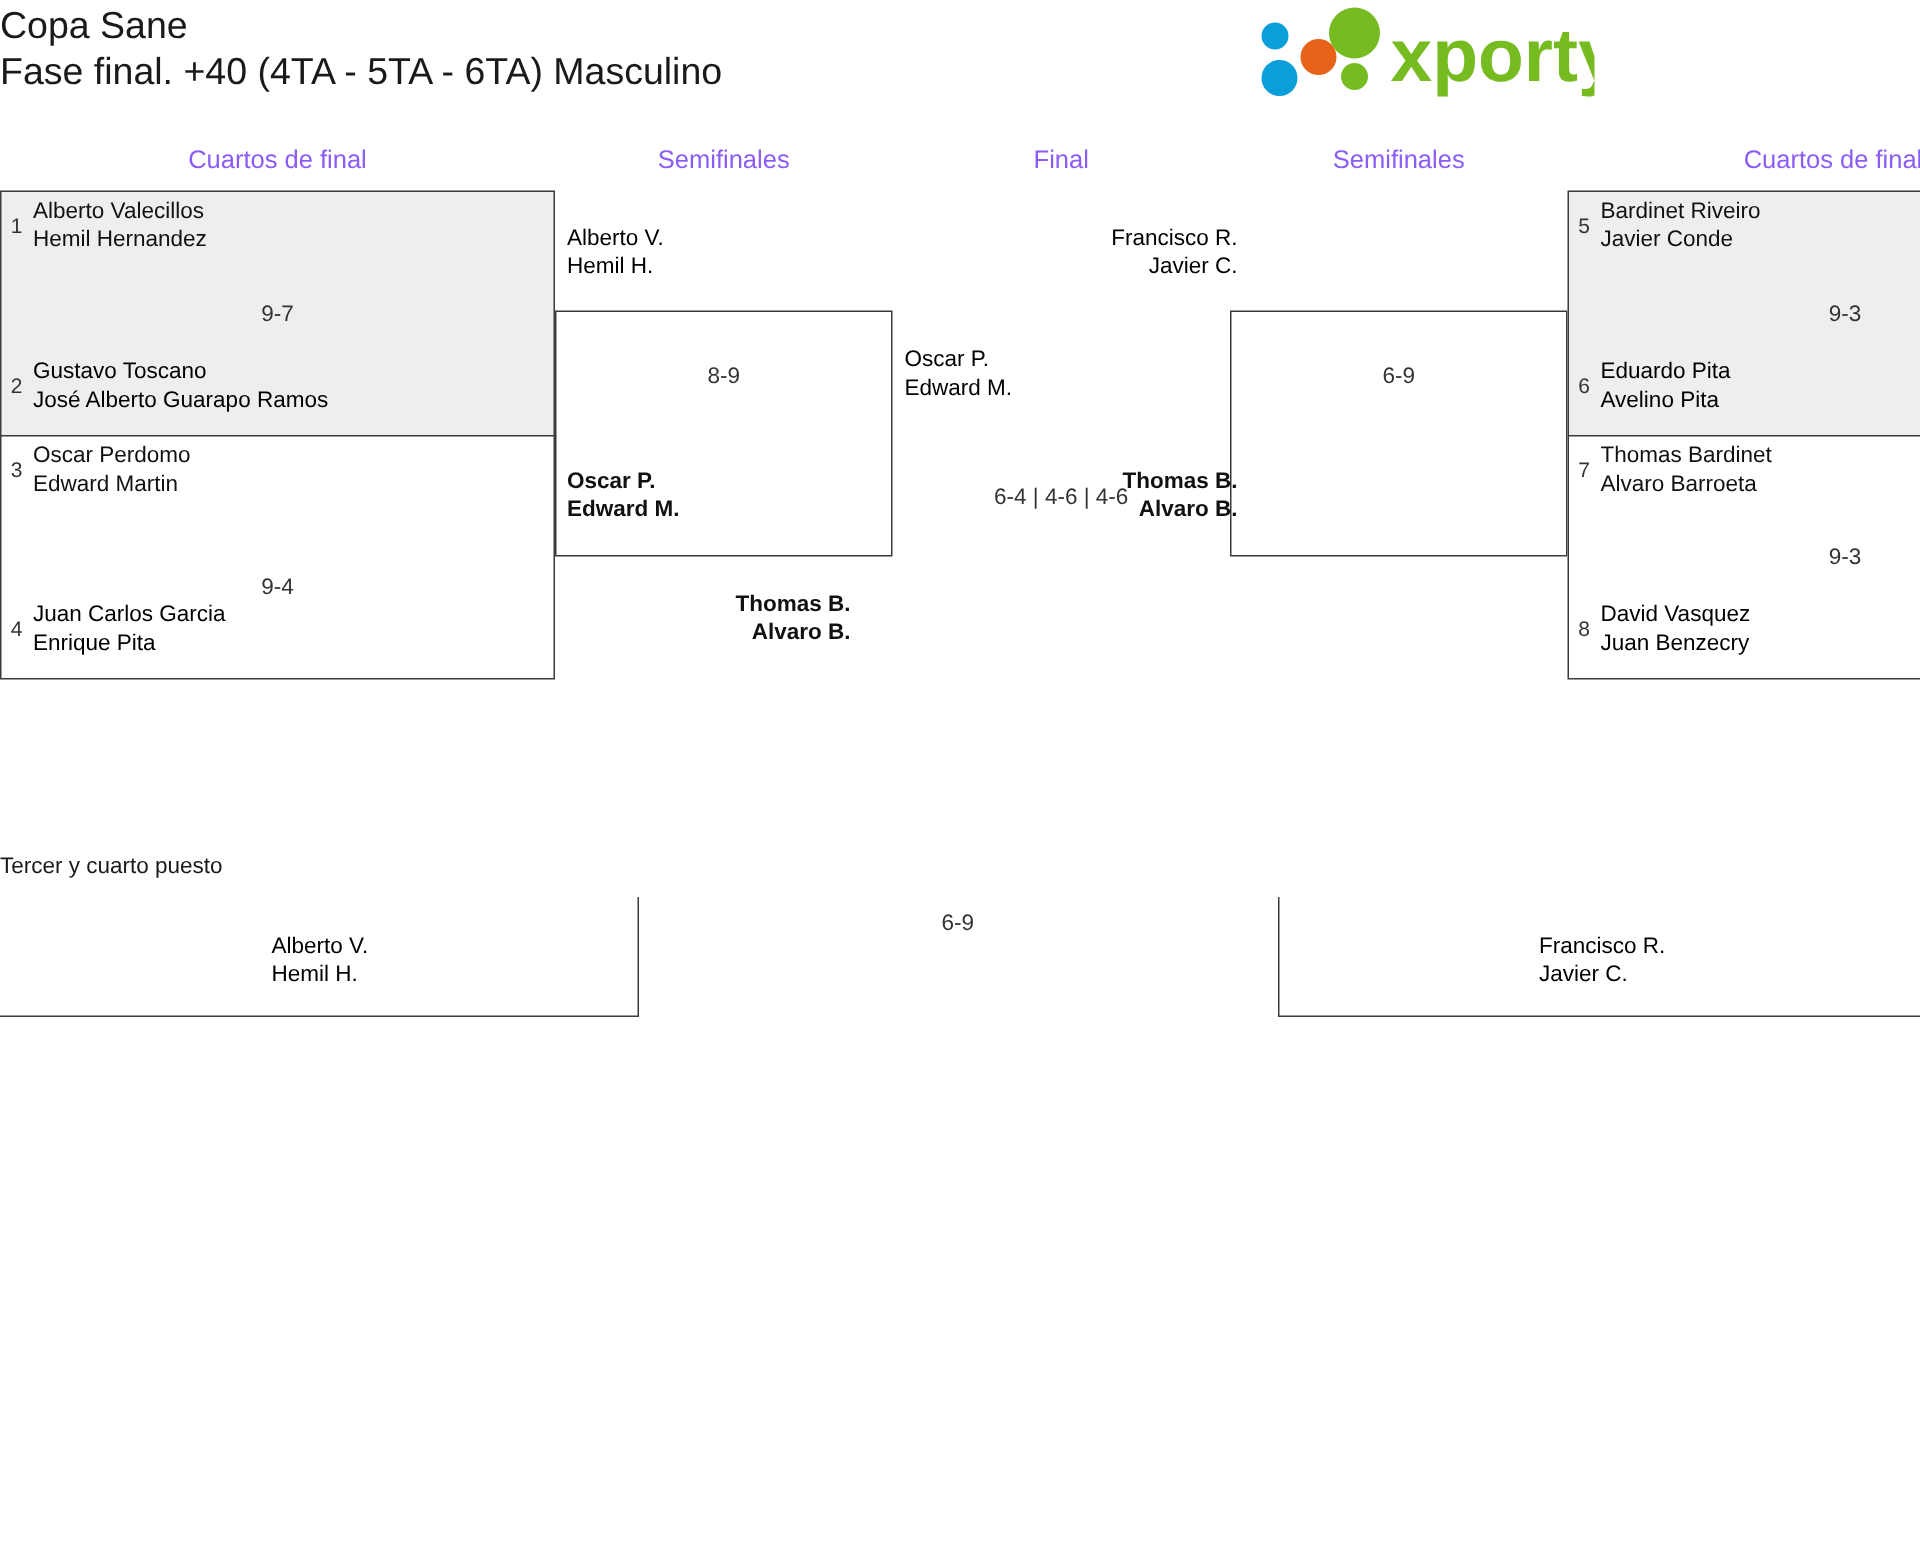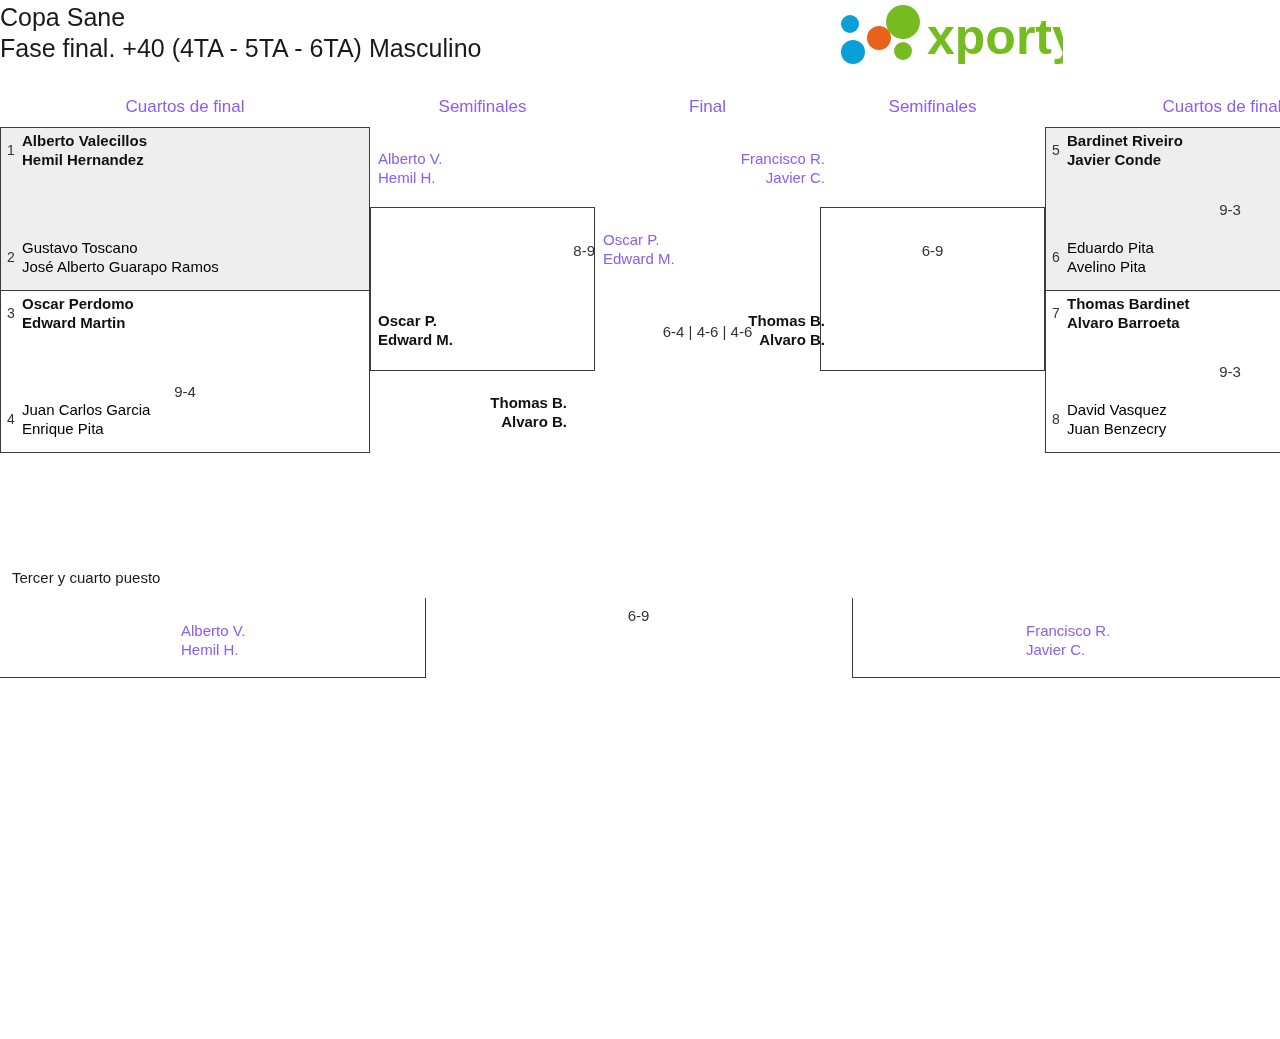--- a/index.html
+++ b/index.html
@@ -48,66 +48,66 @@
            border: 1px solid #3b3b3b; background: #ffffff; position: absolute; }
 
   
   .team { position: absolute; display: flex; align-items: flex-start; }
   .seed {
     font-size: 14px; line-height: 17px; color: #333333;
     width: 22px; text-align: center; flex: 0 0 22px;
     padding-top: 11px;
   }
   .names { font-size: 15px; line-height: 19px; color: #000000; white-space: nowrap; }
-  .names.win { font-weight: 700; color: #111111; }
+  .names.win { font-weight: 400; color: #111111; }
 
   .team-l { left: 0; }
   .qf-l1-a { top: 131px; }
   .qf-l1-b { top: 238px; }
   .qf-l2-a { top: 294px; }
   .qf-l2-b { top: 400px; }
 
   .team-r { left: 1045px; }
   .qf-r1-a { top: 131px; }
   .qf-r1-b { top: 238px; }
   .qf-r2-a { top: 294px; }
   .qf-r2-b { top: 400px; }
 
   
   .sname {
     position: absolute; font-size: 15px; line-height: 19px;
-    color: #8b5cf6; white-space: nowrap;
+    color: #000000; white-space: nowrap;
   }
   .sname.win { font-weight: 700; color: #111111; }
 
   .sf-l-top  { left: 378px; top: 149px; }
   .sf-l-bot  { left: 378px; top: 311px; }
   .sf-r-top  { right: 242px; top: 149px; text-align: right; }
   .sf-r-bot  { right: 242px; top: 311px; text-align: right; }
 
   .fin-top   { left: 603px; top: 230px; }
   .fin-bot   { right: 500px; top: 393px; text-align: right; }
 
   
   .score {
     position: absolute; font-size: 15px; line-height: 19px;
     color: #333333; text-align: center; white-space: nowrap;
   }
   .sc-qf-l1 { left: 0;    top: 200px; width: 370px; }
   .sc-qf-l2 { left: 0;    top: 362px; width: 370px; margin-top: 20px; }
   .sc-qf-r1 { left: 1045px; top: 200px; width: 370px; }
   .sc-qf-r2 { left: 1045px; top: 362px; width: 370px; }
-  .sc-sf-l  { left: 370px; top: 241px; width: 225px; text-align: right; }
+  .sc-sf-l  { left: 370px; top: 241px; width: 225px; }
   .sc-sf-r  { left: 820px; top: 241px; width: 225px; }
   .sc-final { left: 595px; top: 322px; width: 225px; }
   .sc-third { left: 425px; top: 606px; width: 427px; }
 
   
   .third-title {
-    position: absolute; left: 12px; top: 567px;
+    position: absolute; left: 0; top: 567px;
     font-size: 15px; line-height: 21px; color: #1a1a1a; white-space: nowrap;
   }
   .third-box-l {
     position: absolute; left: -1px; top: 598px; width: 427px; height: 80px;
     border-right: 1px solid #3b3b3b; border-bottom: 1px solid #3b3b3b;
     background: #ffffff;
   }
   .third-box-r {
     position: absolute; left: 852px; top: 598px; width: 429px; height: 80px;
     border-left: 1px solid #3b3b3b; border-bottom: 1px solid #3b3b3b;
@@ -150,20 +150,21 @@
   <div class="mbox gray  qf-r1"></div>
   <div class="mbox white qf-r2"></div>
 
   <div class="team team-l qf-l1-a">
     <div class="seed">1</div>
     <div>
       <div class="names win">Alberto Valecillos</div>
       <div class="names win">Hemil Hernandez</div>
     </div>
   </div>
+  <div class="score sc-qf-l1">9-7</div>
   <div class="team team-l qf-l1-b">
     <div class="seed">2</div>
     <div>
       <div class="names">Gustavo Toscano</div>
       <div class="names">José Alberto Guarapo Ramos</div>
     </div>
   </div>
 
   <div class="team team-l qf-l2-a">
     <div class="seed">3</div>

